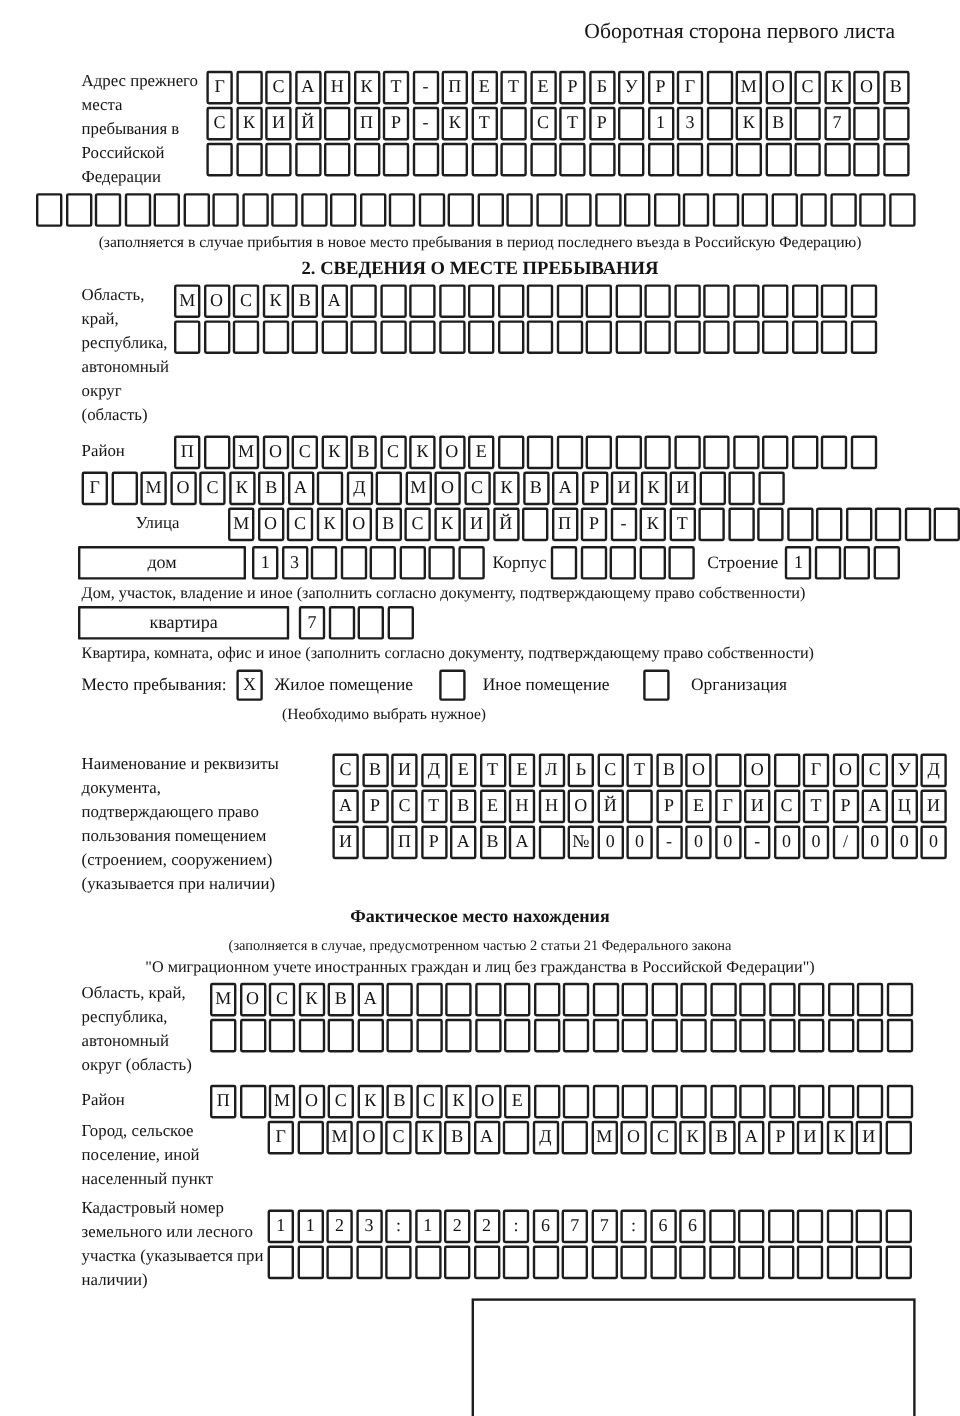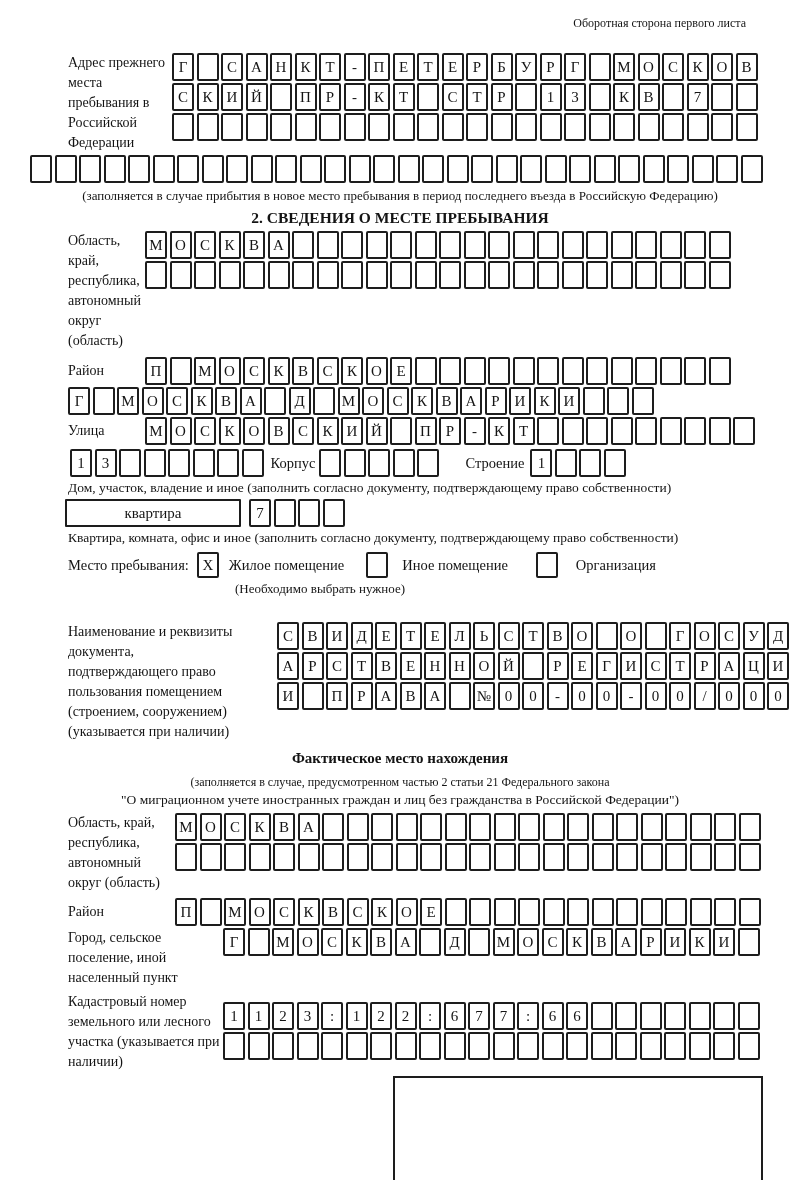--- a/index.html
+++ b/index.html
@@ -6,21 +6,21 @@
   html,body{margin:0;padding:0;background:#fff;}
   .page{
     position:relative;
     width:800px;height:1180px;
     box-sizing:border-box;
     padding:16px 0 0 30px;
     font-family:"Liberation Serif","DejaVu Serif",serif;
     color:#141414;
     overflow:hidden;
   }
-  .header-note{width:742px;text-align:right;padding-right:26px;font-size:12px;box-sizing:border-box;}
+  .header-note{width:742px;text-align:right;padding-right:26px;font-size:18px;box-sizing:border-box;}
   .lab{font-size:14px;line-height:20px;flex:0 0 auto;}
   .row{display:flex;align-items:flex-start;}
   .rowstack{display:flex;flex-direction:column;gap:2px;}
   .boxrow{display:flex;gap:2.5px;height:28px;}
   .cell{
     box-sizing:border-box;
     width:22px;height:28px;
     border:2px solid #1d1d1d;border-radius:2px;
     display:inline-flex;align-items:center;justify-content:center;
     font-size:15px;line-height:1;background:#fff;
@@ -281,21 +281,21 @@
         <span class="cell">Р</span>
         <span class="cell">И</span>
         <span class="cell">К</span>
         <span class="cell">И</span>
         <span class="cell"></span>
         <span class="cell"></span>
         <span class="cell"></span>
       </div>
   </div>
 
-  <div class="row ml38" style="margin-top:2px;">
+  <div class="row ml38" style="margin-top:2px;justify-content:flex-end;">
     <div class="lab w77" style="line-height:28px;">Улица</div>
     <div class="boxrow">
         <span class="cell">М</span>
         <span class="cell">О</span>
         <span class="cell">С</span>
         <span class="cell">К</span>
         <span class="cell">О</span>
         <span class="cell">В</span>
         <span class="cell">С</span>
         <span class="cell">К</span>
@@ -313,39 +313,40 @@
         <span class="cell"></span>
         <span class="cell"></span>
         <span class="cell"></span>
         <span class="cell"></span>
         <span class="cell"></span>
         <span class="cell"></span>
       </div>
   </div>
 
   <div class="row ml35" style="margin-top:4px;align-items:center;">
+    <div class="widebox" style="width:140px;">дом</div>
     <div class="boxrow" style="margin-left:5px;">
         <span class="cell">1</span>
         <span class="cell">3</span>
         <span class="cell"></span>
         <span class="cell"></span>
         <span class="cell"></span>
         <span class="cell"></span>
         <span class="cell"></span>
         <span class="cell"></span>
       </div>
     <div class="inline-lab" style="margin-left:7px;margin-right:4px;">Корпус</div>
     <div class="boxrow">
         <span class="cell"></span>
         <span class="cell"></span>
         <span class="cell"></span>
         <span class="cell"></span>
         <span class="cell"></span>
       </div>
-    <div class="inline-lab" style="margin-left:26px;margin-right:6px;">Строение</div>
+    <div class="inline-lab" style="margin-left:10px;margin-right:6px;">Строение</div>
     <div class="boxrow">
         <span class="cell">1</span>
         <span class="cell"></span>
         <span class="cell"></span>
         <span class="cell"></span>
       </div>
   </div>
   <div class="caption ml38" style="margin-top:2px;font-size:13.5px;">Дом, участок, владение и иное (заполнить согласно документу, подтверждающему право собственности)</div>
 
   <div class="row ml35" style="margin-top:3px;align-items:center;">

